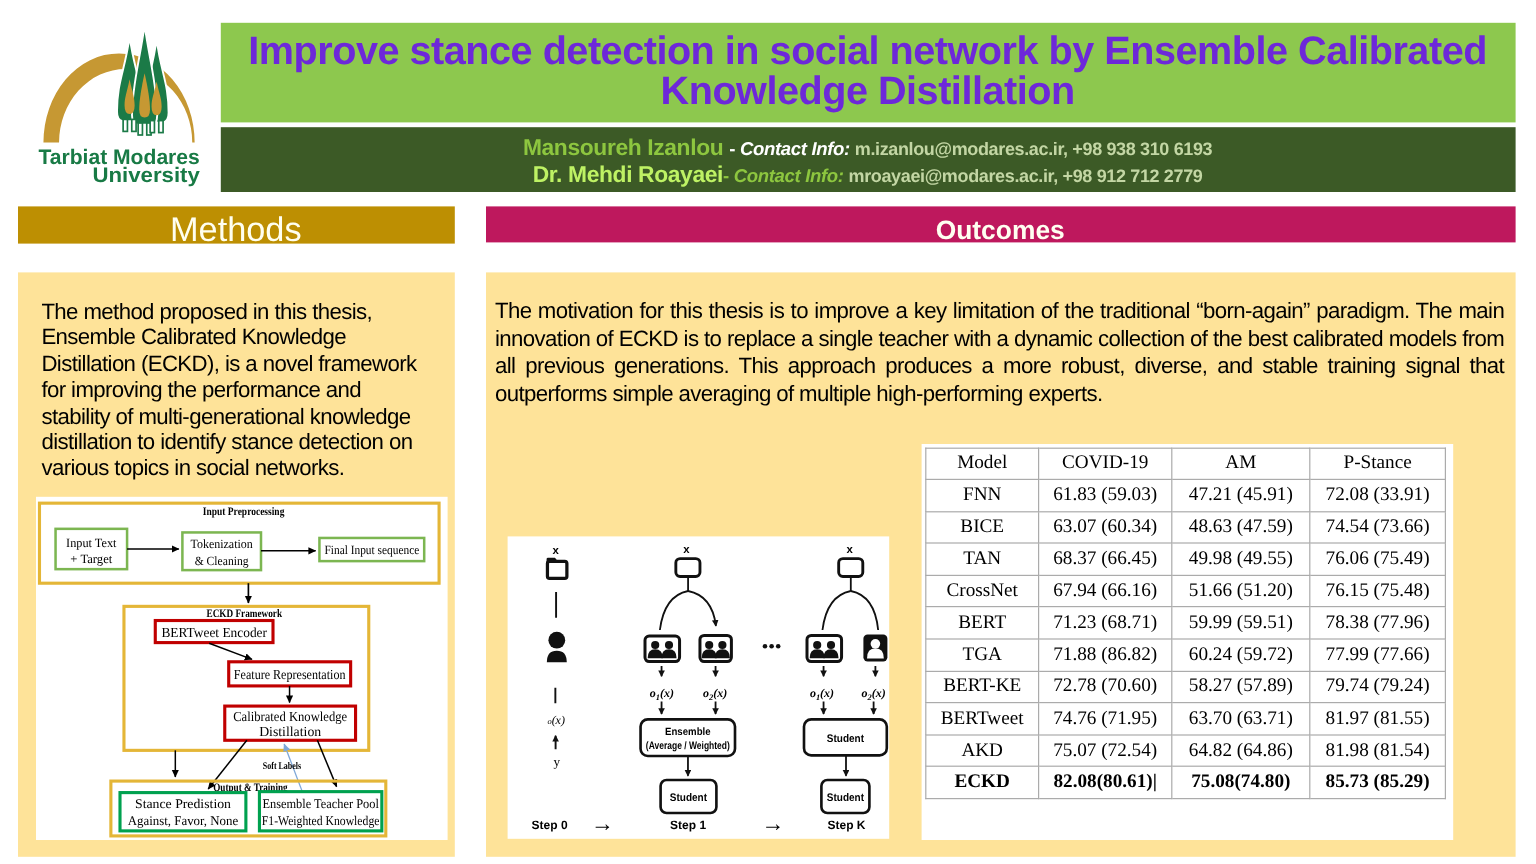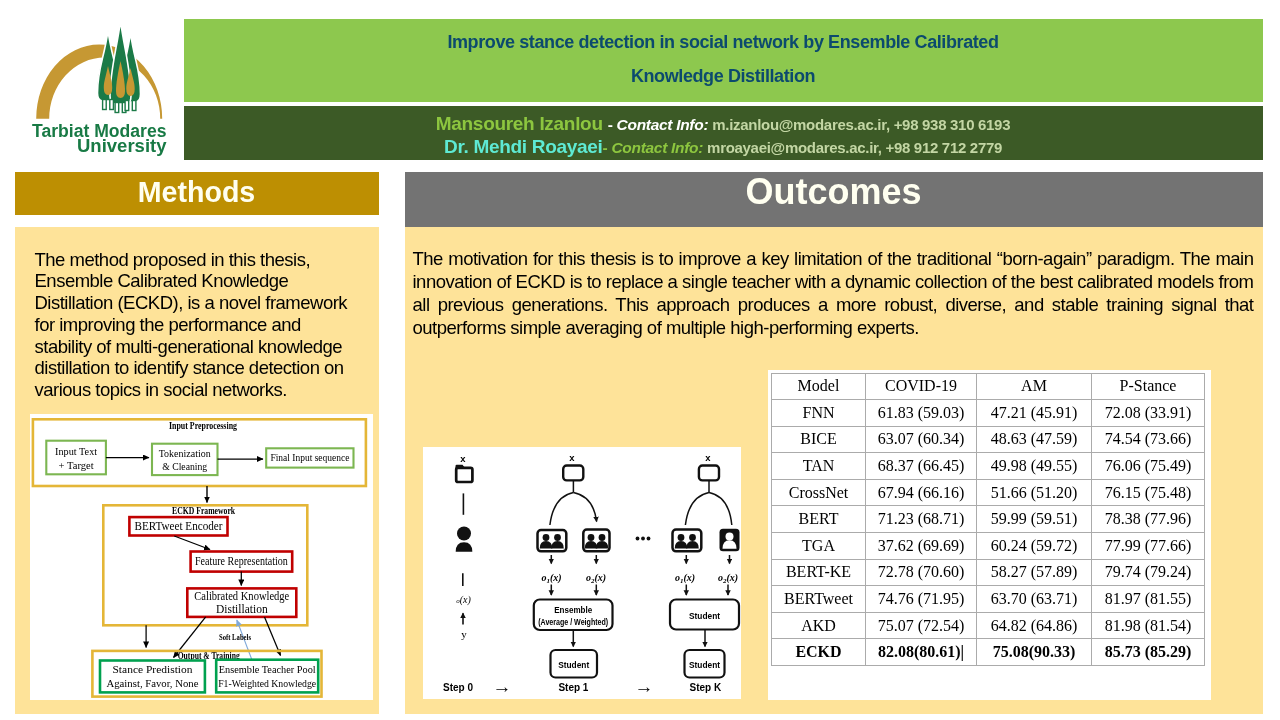--- a/index.html
+++ b/index.html
@@ -5,27 +5,27 @@
   * { margin:0; padding:0; box-sizing:border-box; }
   html,body { width:1280px; height:720px; background:#ffffff; overflow:hidden; }
   body { font-family:"Liberation Sans", sans-serif; position:relative; }
   .abs { position:absolute; }
   table.res td { border:1px solid #ababab; }
 </style>
 </head>
 <body>
 
 <div class="abs" style="left:183.5px; top:18.5px; width:1079px; height:83.5px; background:#8DC84E;">
-  <div style="text-align:center; padding-top:6px; font-weight:bold; font-size:18px; letter-spacing:-0.4px; line-height:34px; color:#0c4a6e;">Improve stance detection in social network by Ensemble Calibrated<br>Knowledge Distillation</div>
+  <div style="text-align:center; padding-top:6px; font-weight:bold; font-size:33px; letter-spacing:-0.4px; line-height:34px; color:#6d28d9;">Improve stance detection in social network by Ensemble Calibrated<br>Knowledge Distillation</div>
 </div>
 
 <div class="abs" style="left:183.5px; top:106px; width:1079px; height:53.5px; background:#3C5A26;">
   <div style="text-align:center; padding-top:7px; font-size:15px; letter-spacing:-0.3px; line-height:21.5px; color:#C3D6A4; font-weight:bold;">
     <span style="font-size:19px; color:#8DC63F; letter-spacing:-0.3px;">Mansoureh Izanlou </span><span style="font-size:15.5px; color:#ffffff;">- <i>Contact Info:</i> </span><span>m.izanlou@modares.ac.ir, +98 938 310 6193</span><br>
-    <span style="font-size:19px; color:#5eead4; letter-spacing:-0.3px;">Dr. Mehdi Roayaei</span><span style="font-size:15.5px; color:#8DC63F;">- <i>Contact Info:</i> </span><span>mroayaei@modares.ac.ir, +98 912 712 2779</span>
+    <span style="font-size:19px; color:#bef264; letter-spacing:-0.3px;">Dr. Mehdi Roayaei</span><span style="font-size:15.5px; color:#8DC63F;">- <i>Contact Info:</i> </span><span>mroayaei@modares.ac.ir, +98 912 712 2779</span>
   </div>
 </div>
 
 <div class="abs" style="left:28px; top:10px; width:145px; height:150px;">
 <svg width="145" height="150" viewBox="0 0 145 150">
   <path d="M 8.2 108.8 A 63 74.3 0 0 1 134.2 108.8 L 132.2 108.8 A 55.5 61.3 0 0 0 21.2 108.8 Z" fill="#C69833"></path>
   <g stroke="#ffffff" stroke-width="1.6" fill="#1B7A47" stroke-linejoin="round">
     <path d="M 80 20.3 C 83.7 48.3, 90.5 58.0, 90.5 83.0 Q 90.5 90.5, 85.5 91.0 L 74.5 91.0 Q 69.5 90.5, 69.5 83.0 C 69.5 58.0, 76.3 48.3, 80 20.3 Z"></path>
     <path d="M 102.5 22.5 C 106.0 50.5, 112.5 59.0, 112.5 84.0 Q 112.5 91.5, 107.5 92.0 L 97.5 92.0 Q 92.5 91.5, 92.5 84.0 C 92.5 59.0, 99.0 50.5, 102.5 22.5 Z"></path>
     <path d="M 92.5 10.8 C 96.2 38.8, 103.0 61.0, 103.0 86.0 Q 103.0 93.5, 98.0 94.0 L 87.0 94.0 Q 82.0 93.5, 82.0 86.0 C 82.0 61.0, 88.8 38.8, 92.5 10.8 Z"></path>
@@ -39,22 +39,22 @@
   <g fill="#C69833">
     <path d="M 80 56 C 82.5 68.0, 84.2 71.0, 84.2 78.0 Q 84.2 85, 80 85 Q 75.8 85, 75.8 78.0 C 75.8 71.0, 77.5 68.0, 80 56 Z"></path>
     <path d="M 102.5 58 C 105.0 70.0, 106.7 72.0, 106.7 79.0 Q 106.7 86, 102.5 86 Q 98.3 86, 98.3 79.0 C 98.3 72.0, 100.0 70.0, 102.5 58 Z"></path>
     <path d="M 92.5 51 C 95.2 63.0, 97.0 74.0, 97.0 81.0 Q 97.0 88, 92.5 88 Q 88.0 88, 88.0 81.0 C 88.0 74.0, 89.8 63.0, 92.5 51 Z"></path>
   </g>
   <text x="138.5" y="127" text-anchor="end" font-family="Liberation Sans, sans-serif" font-weight="bold" font-size="17.5" fill="#187A45" textLength="134.5" lengthAdjust="spacingAndGlyphs">Tarbiat Modares</text>
   <text x="138.5" y="141.5" text-anchor="end" font-family="Liberation Sans, sans-serif" font-weight="bold" font-size="17.5" fill="#187A45" textLength="89.5" lengthAdjust="spacingAndGlyphs">University</text>
 </svg>
 </div>
 
-<div class="abs" style="left:14.5px; top:171.5px; width:364px; height:43px; background:#BD8F02; color:#FFFFF0; font-weight:bold; font-size:28.6px; text-align:center; line-height:40px;">Methods</div>
-<div class="abs" style="left:404.5px; top:171.5px; width:858px; height:55px; background:#737373; color:#FFFFF0; font-weight:bold; font-size:36px; text-align:center; line-height:40px;">Outcomes</div>
+<div class="abs" style="left:14.5px; top:171.5px; width:364px; height:31px; background:#BD8F02; color:#FFFFF0; font-weight:normal; font-size:28.6px; text-align:center; line-height:40px;">Methods</div>
+<div class="abs" style="left:404.5px; top:171.5px; width:858px; height:30px; background:#be185d; color:#FFFFF0; font-weight:bold; font-size:22px; text-align:center; line-height:40px;">Outcomes</div>
 
 <div class="abs" style="left:14.5px; top:227px; width:364px; height:487px; background:#FEE399;"></div>
 <div class="abs" style="left:404.5px; top:227px; width:858px; height:487px; background:#FEE399;"></div>
 
 <div class="abs" style="left:34.5px; top:248.5px; width:334px; font-size:18.5px; letter-spacing:-0.5px; line-height:21.8px; color:#000;">The method proposed in this thesis,<br>Ensemble Calibrated Knowledge<br>Distillation (ECKD), is a novel framework<br>for improving the performance and<br>stability of multi-generational knowledge<br>distillation to identify stance detection on<br>various topics in social networks.</div>
 
 <div class="abs" style="left:412.5px; top:246.5px; width:841px; font-size:18.5px; letter-spacing:-0.5px; line-height:23.1px; color:#000; text-align:justify;">The motivation for this thesis is to improve a key limitation of the traditional “born-again” paradigm. The main innovation of ECKD is to replace a single teacher with a dynamic collection of the best calibrated models from all previous generations. This approach produces a more robust, diverse, and stable training signal that outperforms simple averaging of multiple high-performing experts.</div>
 
 <div class="abs" style="left:29.7px; top:414px; width:343.3px; height:286px; background:#ffffff;">
 <svg width="343.3" height="286" viewBox="0 0 343.3 286" font-family="Liberation Serif, serif">
@@ -238,21 +238,21 @@
           <td>76.15 (75.48)</td>
         </tr>
     <tr style="height:26.6px;">
           <td>BERT</td>
           <td>71.23 (68.71)</td>
           <td>59.99 (59.51)</td>
           <td>78.38 (77.96)</td>
         </tr>
     <tr style="height:26.6px;">
           <td>TGA</td>
-          <td>37.62 (69.69)</td>
+          <td>71.88 (86.82)</td>
           <td>60.24 (59.72)</td>
           <td>77.99 (77.66)</td>
         </tr>
     <tr style="height:26.6px;">
           <td>BERT-KE</td>
           <td>72.78 (70.60)</td>
           <td>58.27 (57.89)</td>
           <td>79.74 (79.24)</td>
         </tr>
     <tr style="height:26.6px;">
@@ -263,18 +263,18 @@
         </tr>
     <tr style="height:26.6px;">
           <td>AKD</td>
           <td>75.07 (72.54)</td>
           <td>64.82 (64.86)</td>
           <td>81.98 (81.54)</td>
         </tr>
     <tr style="height:26.6px; font-weight:bold;">
           <td>ECKD</td>
           <td>82.08(80.61)|</td>
-          <td>75.08(90.33)</td>
+          <td>75.08(74.80)</td>
           <td>85.73 (85.29)</td>
         </tr>
   </tbody>
     </table>
 </div>
 
 </body></html>

